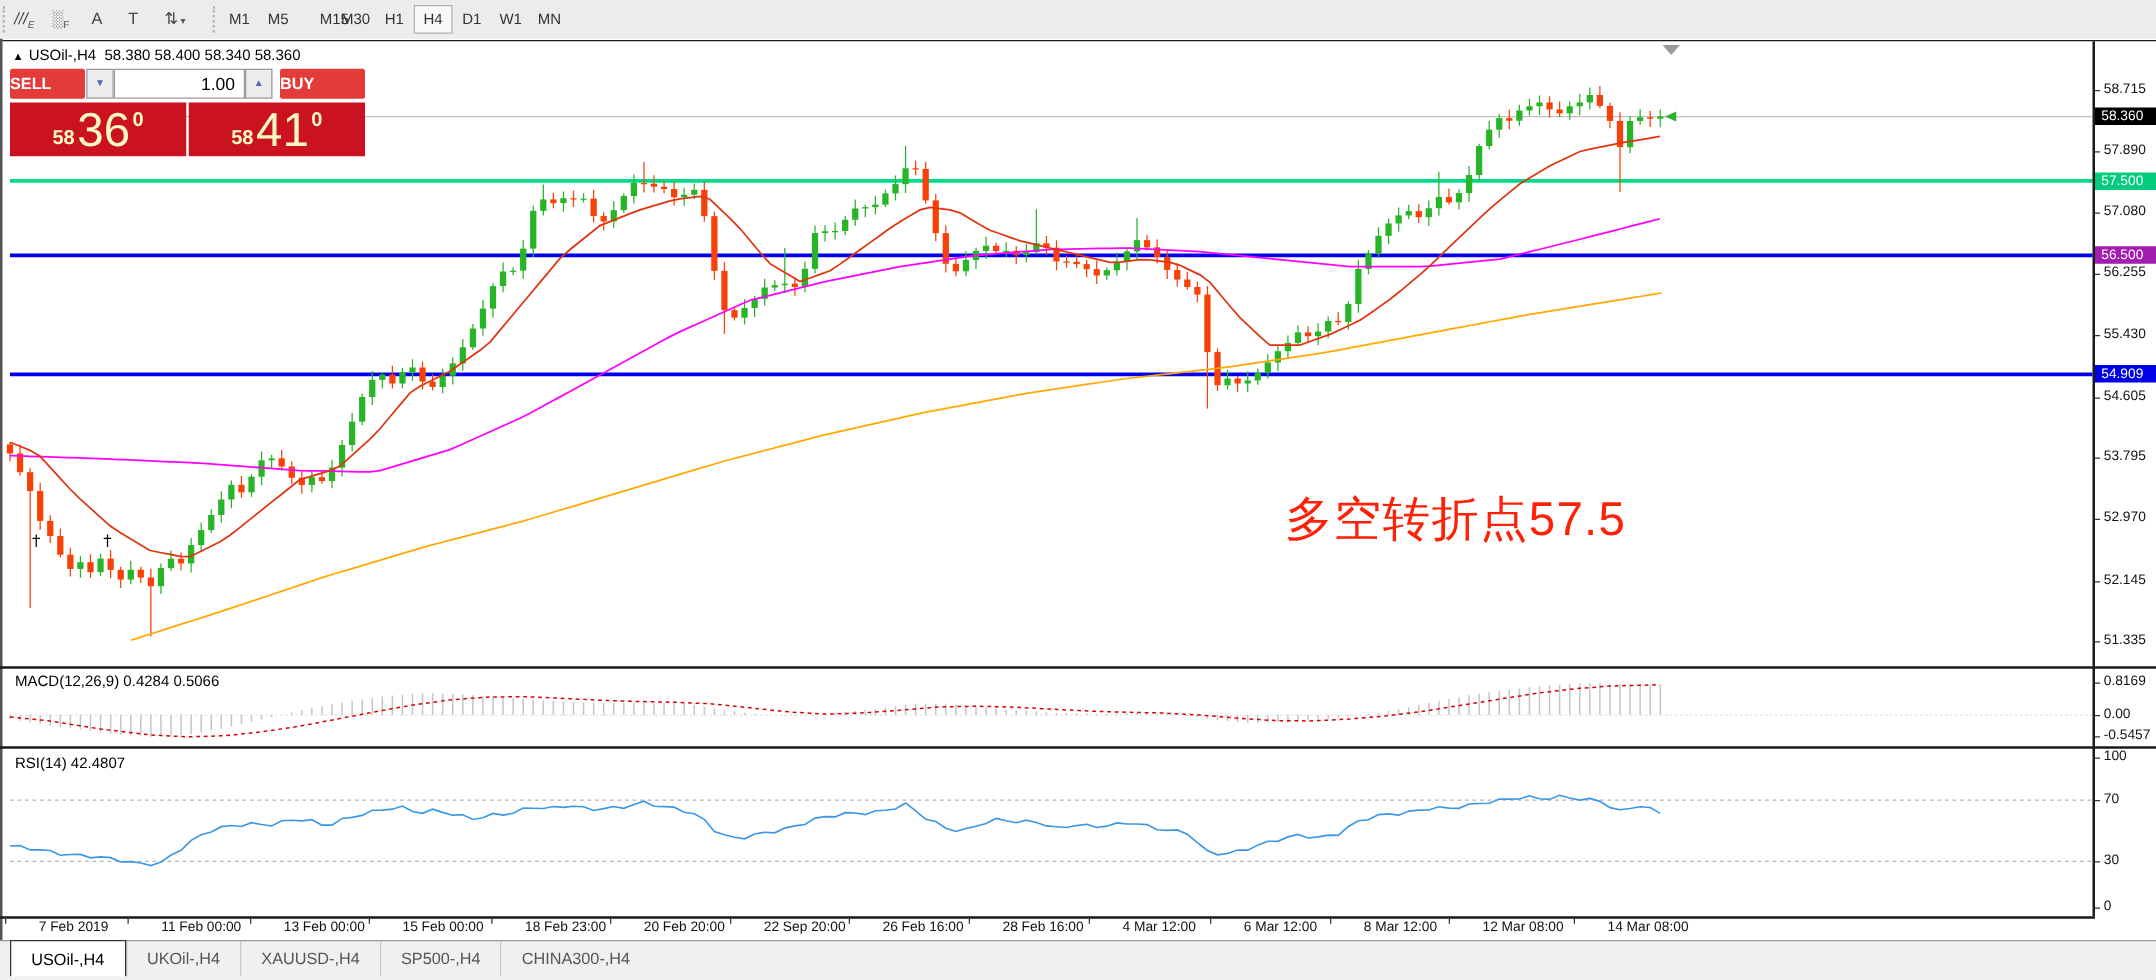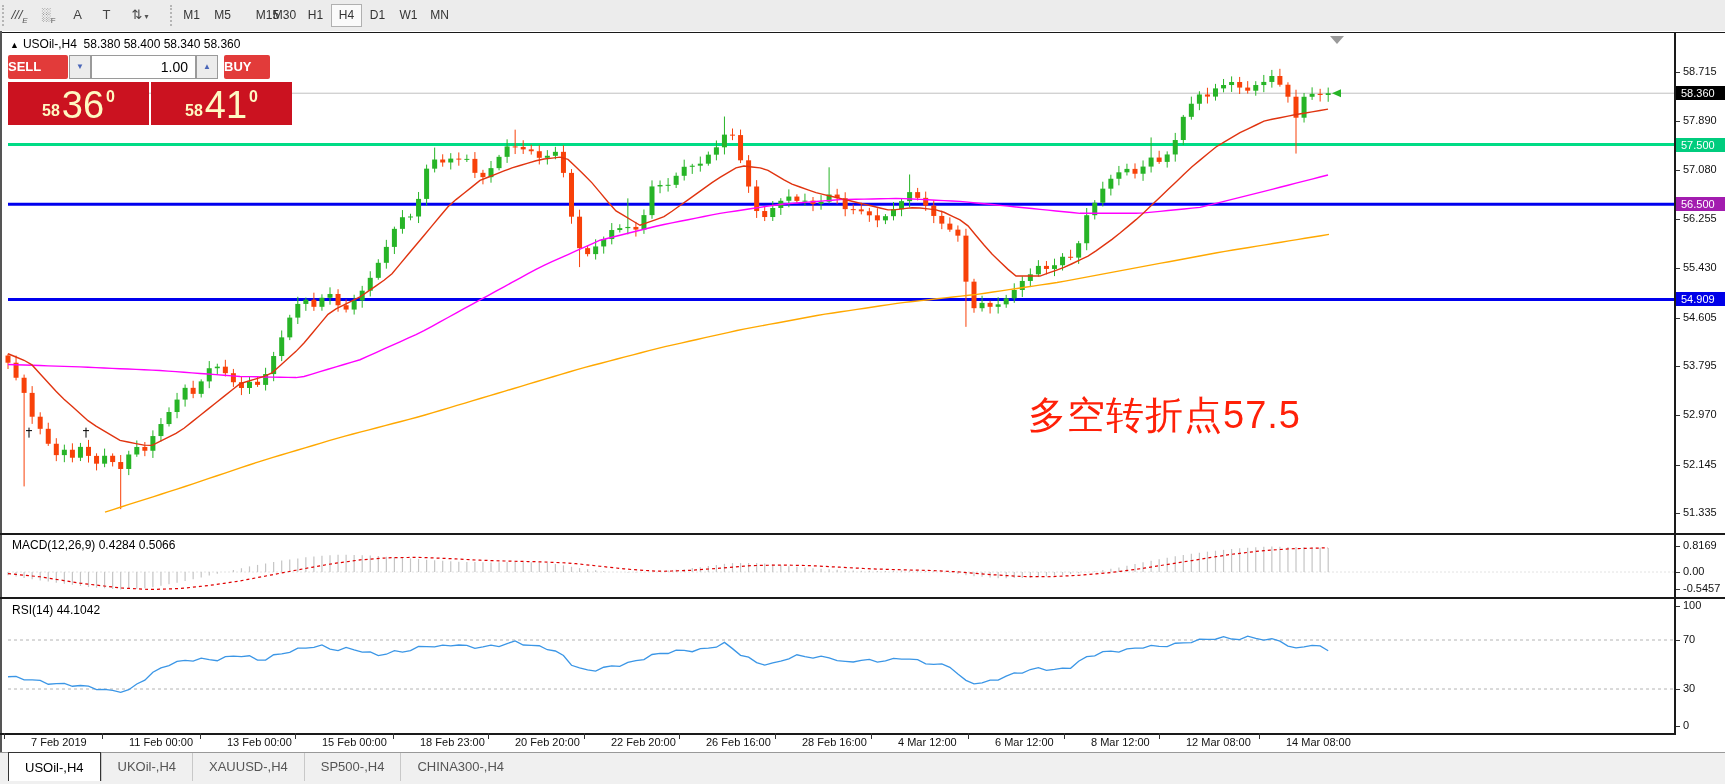--- a/index.html
+++ b/index.html
@@ -27,21 +27,21 @@
   
   #chart-title { position:absolute; left:10px; top:37px; font-size:12px; color:#000; z-index:5; white-space:pre; }
   #chart-title .tri { font-size:9px; margin-right:4px; }
 
   
   #trade-widget { position:absolute; left:8px; top:55px; width:284px; z-index:6; }
   .tw-row1 { position:relative; height:24px; }
   .tw-btn { position:absolute; top:0; height:24px; color:#fff; font-size:13px; font-weight:700;
             text-align:left; line-height:24px; border-radius:2px; cursor:pointer; }
   #sell-btn { left:0; width:60px; }
-  #buy-btn  { left:216px; width:46px; }
+  #buy-btn  { left:216px; width:68px; }
   .spin { position:absolute; top:0; width:22px; height:24px; background:#ececec; border:1px solid #9a9a9a;
           text-align:center; line-height:22px; font-size:8px; color:#4a66b8; cursor:pointer; }
   #vol-down { left:61px; }
   #vol-up   { left:188px; }
   #vol-box { position:absolute; left:83px; top:0; width:105px; height:24px; border:1px solid #9a9a9a;
              background:#fff; font-size:14px; text-align:right; padding-right:7px; font-family:"Liberation Sans",sans-serif; }
   .price-panel { position:absolute; top:27px; height:43px; color:#fef9c3; display:flex; align-items:flex-end;
                  justify-content:center; padding-bottom:4px; cursor:pointer; }
   #sell-panel { left:0; width:141px; }
   #buy-panel  { left:143px; width:141px; }
@@ -648,21 +648,21 @@
     <polyline points="8,573.5925 16,574.38875 24,575.185 32,575.98125 40,576.7775 48,578.0515 56,579.3255 64,580.5995 72,581.8735 80,583.1475 88,584.103 96,585.0585 104,586.014 112,586.9695 120,587.925 128,588.3496666666666 136,588.7743333333333 144,589.199 152,589.4538 160,589.199 168,588.9442 176,588.6894 184,588.1373333333333 192,587.288 200,586.4386666666667 208,585.5893333333333 216,584.4852 224,583.2961333333334 232,582.1070666666667 240,580.918 248,579.3892 256,577.8604 264,576.3316 272,574.8028 280,573.274 288,571.7452 296,570.2164 304,568.7300666666666 312,567.2862 320,565.8423333333334 328,564.3984666666666 336,563.2094 344,562.1052666666667 352,561.0011333333333 360,559.897 368,559.3024666666666 376,558.7079333333334 384,558.1134 392,557.6462666666666 400,557.5613333333333 408,557.4764 416,557.3914666666667 424,557.5188666666667 432,557.8586 440,558.1983333333334 448,558.5380666666666 456,558.9415 464,559.3661666666667 472,559.7908333333334 480,560.2155 488,560.4703 496,560.7251 504,560.9799 512,561.2134666666667 520,561.3833333333333 528,561.5532 536,561.7230666666667 544,561.9778666666666 552,562.3176 560,562.6573333333333 568,562.9970666666667 576,563.719 584,564.5683333333334 592,565.4176666666667 600,566.267 608,567.1163333333334 616,567.9656666666667 624,568.815 632,569.5794 640,570.089 648,570.5986 656,571.1082 664,571.2356 672,570.9808 680,570.726 688,570.4712 696,569.9616 704,569.3670666666667 712,568.7725333333333 720,568.178 728,567.4985333333333 736,566.8190666666667 744,566.1396 752,565.5875333333333 760,565.4176666666667 768,565.2478 776,565.0779333333334 784,565.0779333333334 792,565.2478 800,565.4176666666667 808,565.5875333333333 816,565.9485 824,566.3731666666666 832,566.7978333333333 840,567.2225 848,567.6471666666666 856,568.0718333333333 864,568.4965 872,568.8787 880,569.1335 888,569.3883 896,569.6431 904,569.8554333333333 912,570.0253 920,570.1951666666666 928,570.3650333333334 936,570.726 944,571.1506666666667 952,571.5753333333333 960,572 968,572.6794666666667 976,573.3589333333333 984,574.0384 992,574.6754 1000,575.185 1008,575.6946 1016,576.2042 1024,576.5014666666667 1032,576.5864 1040,576.6713333333333 1048,576.7562666666666 1056,576.459 1064,576.0343333333333 1072,575.6096666666666 1080,575.185 1088,574.5055333333333 1096,573.8260666666666 1104,573.1466 1112,572.3822 1120,571.363 1128,570.3438 1136,569.3246 1144,568.178 1152,566.904 1160,565.63 1168,564.356 1176,563.082 1184,561.808 1192,560.534 1200,559.26 1208,557.986 1216,556.712 1224,555.438 1232,554.2489333333333 1240,553.3146666666667 1248,552.3804 1256,551.4461333333334 1264,550.6817333333333 1272,550.0871999999999 1280,549.4926666666667 1288,548.8981333333334 1296,548.5986315789473 1304,548.3974736842106 1312,548.1963157894737 1320,547.9951578947368 1328,547.794" fill="none" stroke="#e00000" stroke-width="1.2" stroke-dasharray="3 3"></polyline>
   </svg>
 <div class="ind-label" style="top:538px">MACD(12,26,9) 0.4284 0.5066</div>
 
 <div class="hline-sep" style="top:597px;height:2px"></div>
 <svg id="rsi-plot" class="pane" viewBox="0 599 1676 134" style="top: 599px; width: 1676px; height: 134px;">
     <line x1="8" y1="640" x2="1674" y2="640" stroke="#b4b4b4" stroke-width="1" stroke-dasharray="3 3"></line>
     <line x1="8" y1="689" x2="1674" y2="689" stroke="#b4b4b4" stroke-width="1" stroke-dasharray="3 3"></line>
     <polyline points="8,676.75 16.05,676.4733721978101 24.1,679.9247215620366 32.150000000000006,679.9216725301317 40.2,680.3966515468175 48.25,684.2203661519015 56.300000000000004,683.6362569664371 64.35000000000001,683.499960294692 72.4,686.2672166068797 80.45,685.5173814880372 88.5,686.1046558071951 96.55000000000001,689.580060657153 104.60000000000001,689.3214545738366 112.65,690.3840543158856 120.70000000000002,692.4310352222298 128.75,689.69467363595 136.8,684.0041177877574 144.85000000000002,680.1743747506076 152.9,672.260493513653 160.95000000000002,667.8599588387541 169,665.5800815672411 177.05,661.3302964039955 185.10000000000002,660.3926182547384 193.15,661.2112795222346 201.20000000000002,658.170791999166 209.25000000000003,659.5745165352853 217.3,660.7434798370601 225.35000000000002,656.5730945384139 233.40000000000003,656.1743531994587 241.45000000000002,656.6671858202491 249.50000000000003,655.7456676181397 257.55,660.1146879116583 265.6,660.127865749498 273.65000000000003,654.7365566831461 281.70000000000005,653.8932440423757 289.75,652.3020759988445 297.8,648.154821884754 305.85,648.1288240468892 313.90000000000003,647.3242475829617 321.95000000000005,644.8720975904704 330,649.1631785840075 338.05,650.645881272982 346.1,647.3780955367743 354.15000000000003,649.9017255653647 362.20000000000005,652.1425963618932 370.25000000000006,651.8152680975052 378.3,655.5627812966238 386.35,654.2382227647124 394.40000000000003,650.7245655323509 402.45000000000005,652.0679496118464 410.50000000000006,650.6476842702989 418.55,646.432306699403 426.6,646.6484046234503 434.65000000000003,646.8043106675962 442.70000000000005,645.2045985820404 450.75000000000006,645.9416094097928 458.80000000000007,645.0074076147915 466.85,645.3610123134325 474.90000000000003,648.3411806099527 482.95000000000005,646.9212340189656 491.00000000000006,645.2192565869462 499.05000000000007,646.6509621616729 507.1,643.5605393111354 515.1500000000001,640.9327201648471 523.2,644.9993803050293 531.25,645.3252172523555 539.3000000000001,645.7340012936229 547.35,649.7460435440923 555.4000000000001,650.9875495990358 563.45,655.4818071993379 571.5,665.2507067734479 579.5500000000001,667.764401072767 587.6,669.7753714548126 595.6500000000001,671.0780254430081 603.7,667.2398841389175 611.75,665.7945380388663 619.8000000000001,666.2772946299045 627.85,662.4647283210455 635.9000000000001,660.7271218100942 643.95,659.5487732398906 652,654.4931013945535 660.0500000000001,653.337548681866 668.1,653.5240520714561 676.1500000000001,650.1254314830185 684.2,650.4426654022569 692.2500000000001,651.7117391245763 700.3000000000001,648.5448054929504 708.35,648.202120169305 716.4000000000001,647.2078709296557 724.45,642.3672145232848 732.5000000000001,648.628044785207 740.5500000000001,655.3453363288208 748.6,657.2206244166463 756.6500000000001,662.588570644324 764.7,665.1493119488113 772.7500000000001,662.8148195726941 780.8000000000001,661.0578321337523 788.85,658.8282042104737 796.9000000000001,654.7750631670525 804.95,656.5592662517269 813.0000000000001,658.1413290733987 821.0500000000001,656.1545701911541 829.1,657.9773382575722 837.1500000000001,660.7203246213755 845.2,661.4057336340707 853.2500000000001,662.0112570759833 861.3000000000001,660.4564973223676 869.35,659.3959884950094 877.4000000000001,662.0214130977037 885.45,660.9340717000922 893.5000000000001,658.3493974888779 901.5500000000001,659.1679164374184 909.6000000000001,659.1565732019059 917.6500000000001,659.717026799586 925.7,663.7877848408762 933.7500000000001,664.3436148636235 941.8000000000001,663.9448708722109 949.8500000000001,667.353820496377 957.9000000000001,674.0400574266587 965.95,680.3541684843995 974.0000000000001,683.874843395543 982.0500000000001,682.8628848047803 990.1000000000001,680.0678167513972 998.1500000000001,680.1374776662343 1006.2,676.0983950174349 1014.2500000000001,673.0112177535067 1022.3000000000001,673.0917696354795 1030.3500000000001,669.5068411689064 1038.4,667.5563766938187 1046.45,670.3815541562506 1054.5,669.4687882413244 1062.5500000000002,668.1323187577677 1070.6000000000001,668.3245520108591 1078.65,661.1714097412683 1086.7,656.6433259555566 1094.75,655.7968795166283 1102.8000000000002,651.6563862021677 1110.8500000000001,651.1429892226082 1118.9,652.1176566231068 1126.95,648.8528998087918 1135,648.0883020010532 1143.0500000000002,648.0279806161443 1151.1000000000001,645.386257800971 1159.15,646.4684655953064 1167.2,646.6792850709558 1175.25,643.2381796617666 1183.3000000000002,642.80651846604 1191.3500000000001,642.6449206141407 1199.4,639.2259774966911 1207.45,639.2959017586018 1215.5,639.2347500808671 1223.5500000000002,636.5966768194563 1231.6000000000001,639.023570244943 1239.65,639.5269306257551 1247.7,636.2048137689233 1255.75,638.4647365729666 1263.8000000000002,640.1038545587159 1271.8500000000001,638.7400796475637 1279.9,641.0871999732273 1287.95,646.1304460510127 1296,647.7743947054191 1304.0500000000002,646.7970654813165 1312.1000000000001,645.4456154910782 1320.15,645.9587378884208 1328.2,650.711221781358" fill="none" stroke="#3b96e6" stroke-width="1.3"></polyline>
   </svg>
-<div class="ind-label" style="top:603px">RSI(14) 44.1042</div>
+<div class="ind-label" style="top:603px">RSI(14) 42.4807</div>
 
 <div class="hline-sep" style="top:733px;height:2px;width:1676px"></div>
 <div id="axis-vline"></div>
 <div id="axis-col">
     <div class="ax-tick" style="top: 72px;"></div>
     <div class="ax-label" style="top: 65px;">58.715</div>
     <div class="ax-tick" style="top: 121.299px;"></div>
     <div class="ax-label" style="top: 114.299px;">57.890</div>
     <div class="ax-tick" style="top: 169.701px;"></div>
     <div class="ax-label" style="top: 162.701px;">57.080</div>
@@ -706,21 +706,21 @@
     <div class="t-label" style="left: 100px;">11 Feb 00:00</div>
     <div class="t-tick" style="left: 200px;"></div>
     <div class="t-label" style="left: 198px;">13 Feb 00:00</div>
     <div class="t-tick" style="left: 295px;"></div>
     <div class="t-label" style="left: 293px;">15 Feb 00:00</div>
     <div class="t-tick" style="left: 393px;"></div>
     <div class="t-label" style="left: 391px;">18 Feb 23:00</div>
     <div class="t-tick" style="left: 488px;"></div>
     <div class="t-label" style="left: 486px;">20 Feb 20:00</div>
     <div class="t-tick" style="left: 584px;"></div>
-    <div class="t-label" style="left: 582px;">22 Feb 20:00</div>
+    <div class="t-label" style="left: 582px;">22 Sep 20:00</div>
     <div class="t-tick" style="left: 679px;"></div>
     <div class="t-label" style="left: 677px;">26 Feb 16:00</div>
     <div class="t-tick" style="left: 775px;"></div>
     <div class="t-label" style="left: 773px;">28 Feb 16:00</div>
     <div class="t-tick" style="left: 871px;"></div>
     <div class="t-label" style="left: 869px;">4 Mar 12:00</div>
     <div class="t-tick" style="left: 968px;"></div>
     <div class="t-label" style="left: 966px;">6 Mar 12:00</div>
     <div class="t-tick" style="left: 1064px;"></div>
     <div class="t-label" style="left: 1062px;">8 Mar 12:00</div>

